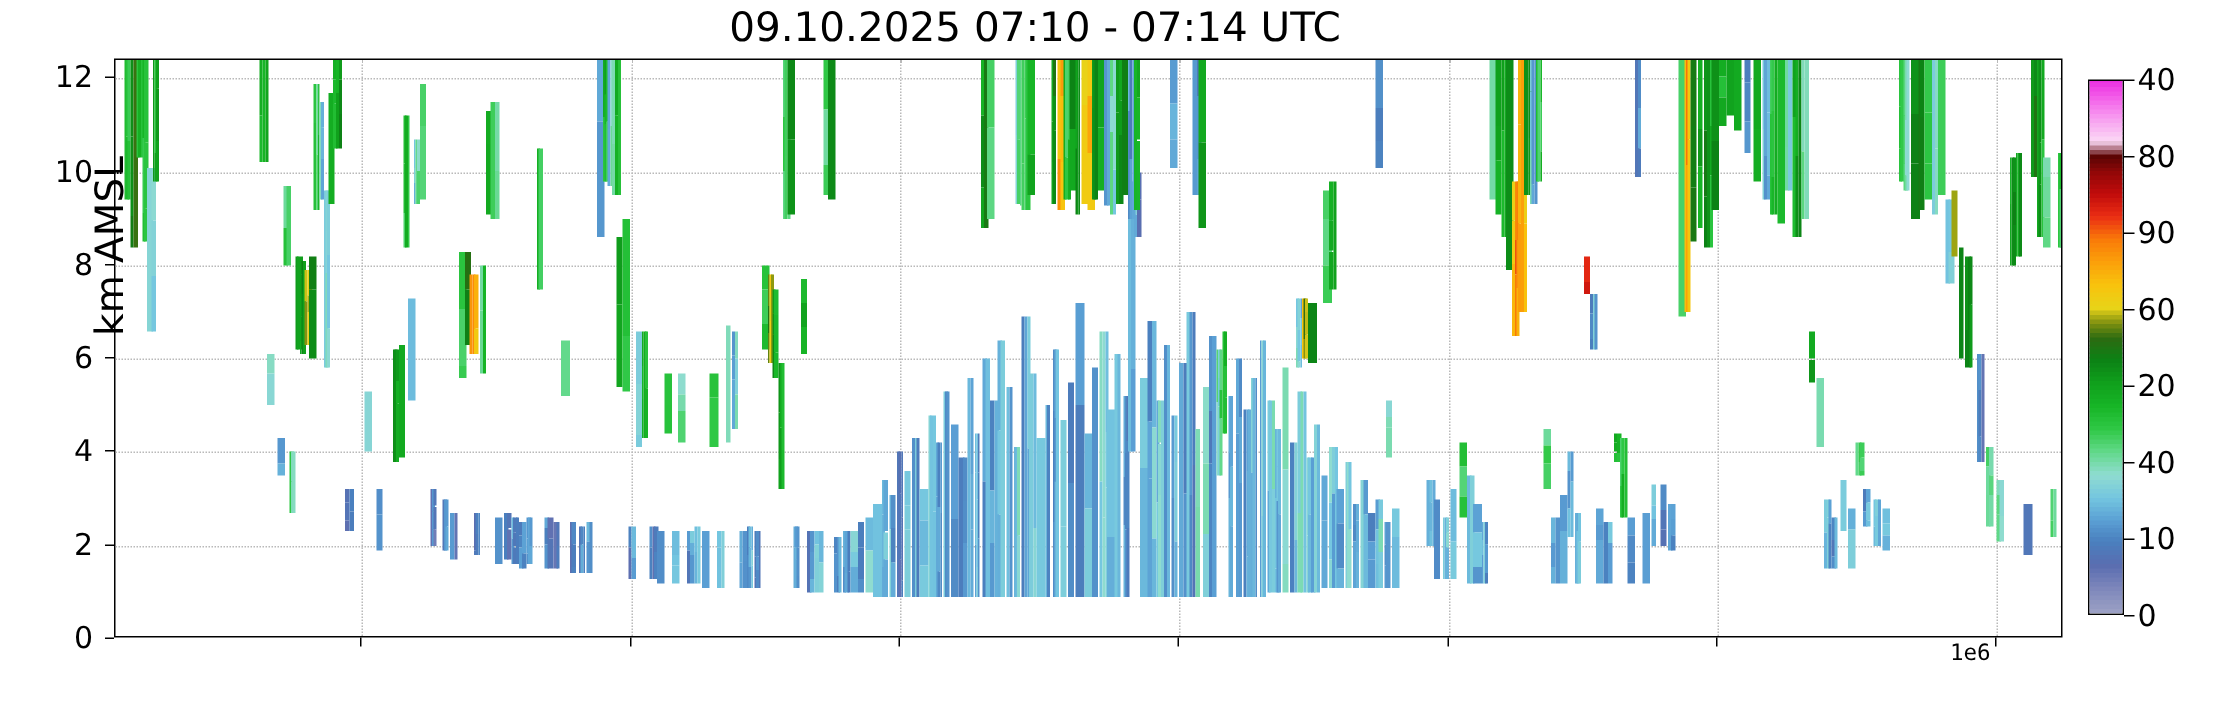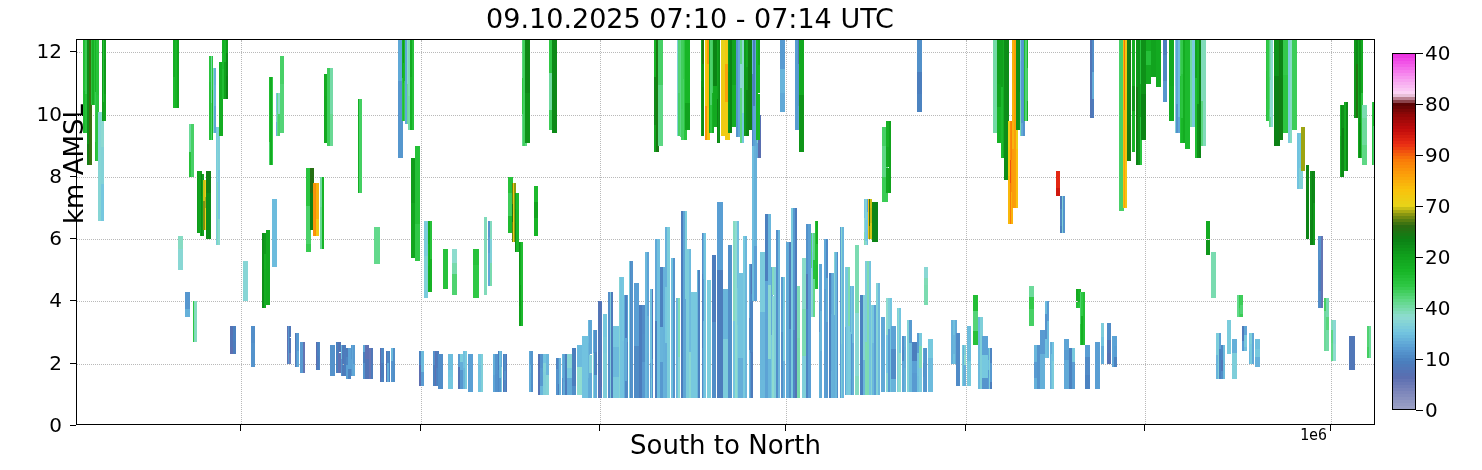--- a/index.html
+++ b/index.html
@@ -1181,21 +1181,20 @@
 
   <div id="x-axis-wrap" style="position: absolute; left: 76px; top: 425px; width: 1299px; height: 30px;">
       <div class="xtick-mark" style="left: 163.674px; top: 0px;"></div>
       <div class="xtick-mark" style="left: 344.235px; top: 0px;"></div>
       <div class="xtick-mark" style="left: 523.497px; top: 0px;"></div>
       <div class="xtick-mark" style="left: 709.254px; top: 0px;"></div>
       <div class="xtick-mark" style="left: 888.516px; top: 0px;"></div>
       <div class="xtick-mark" style="left: 1067.78px; top: 0px;"></div>
       <div class="xtick-mark" style="left: 1253.53px; top: 0px;"></div>
     </div>
-  <div class="abs" id="x-axis-title">South to North</div>
   <div class="abs" id="x-offset-text">1e6</div>
 
   <div class="abs" id="cbar-box">
       <div class="cband" style="bottom: 0px; height: 3.975px; background: rgb(154, 159, 196);"></div>
       <div class="cband" style="bottom: 2.975px; height: 3.975px; background: rgb(148, 154, 194);"></div>
       <div class="cband" style="bottom: 5.95px; height: 3.975px; background: rgb(143, 150, 192);"></div>
       <div class="cband" style="bottom: 8.925px; height: 3.975px; background: rgb(137, 145, 191);"></div>
       <div class="cband" style="bottom: 11.9px; height: 3.975px; background: rgb(131, 140, 189);"></div>
       <div class="cband" style="bottom: 14.875px; height: 3.975px; background: rgb(126, 135, 187);"></div>
       <div class="cband" style="bottom: 17.85px; height: 3.975px; background: rgb(119, 130, 185);"></div>
@@ -1316,21 +1315,21 @@
   <div id="cbar-axis" style="position: absolute; left: 1416px; top: 53px; width: 70px; height: 357px;">
       <div class="cbtick-mark" style="top: 357px; left: 0px;"></div>
       <div class="cbtick-label" style="top: 347px;">0</div>
       <div class="cbtick-mark" style="top: 306px; left: 0px;"></div>
       <div class="cbtick-label" style="top: 296px;">10</div>
       <div class="cbtick-mark" style="top: 255px; left: 0px;"></div>
       <div class="cbtick-label" style="top: 245px;">40</div>
       <div class="cbtick-mark" style="top: 204px; left: 0px;"></div>
       <div class="cbtick-label" style="top: 194px;">20</div>
       <div class="cbtick-mark" style="top: 153px; left: 0px;"></div>
-      <div class="cbtick-label" style="top: 143px;">70</div>
+      <div class="cbtick-label" style="top: 143px;">60</div>
       <div class="cbtick-mark" style="top: 102px; left: 0px;"></div>
       <div class="cbtick-label" style="top: 92px;">90</div>
       <div class="cbtick-mark" style="top: 51px; left: 0px;"></div>
       <div class="cbtick-label" style="top: 41px;">80</div>
       <div class="cbtick-mark" style="top: 0px; left: 0px;"></div>
       <div class="cbtick-label" style="top: -10px;">40</div>
     </div>
 
 </div>
 

